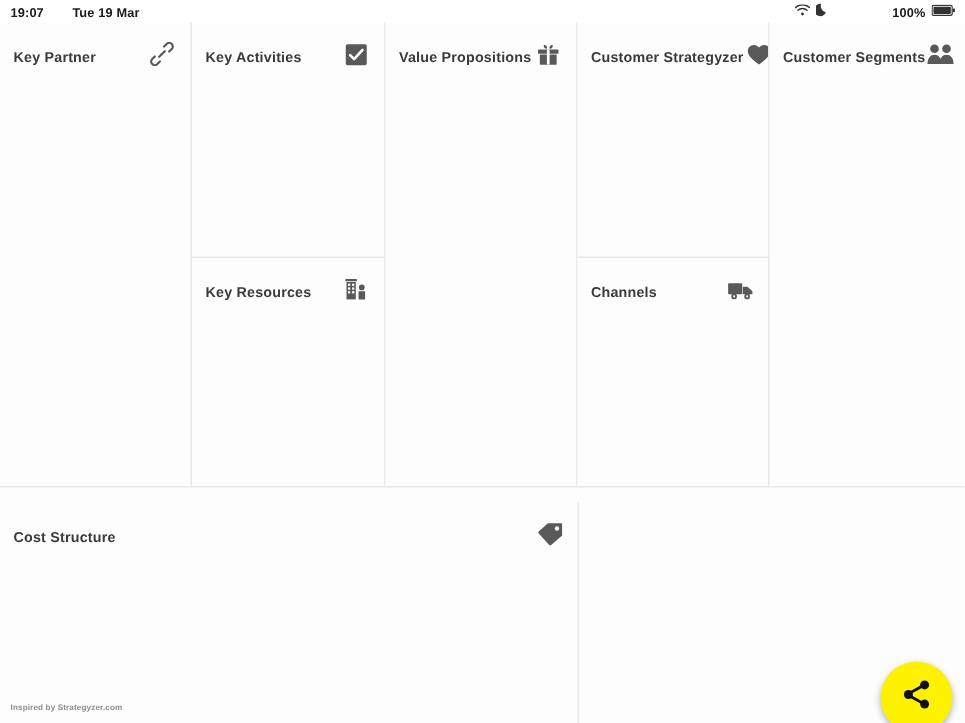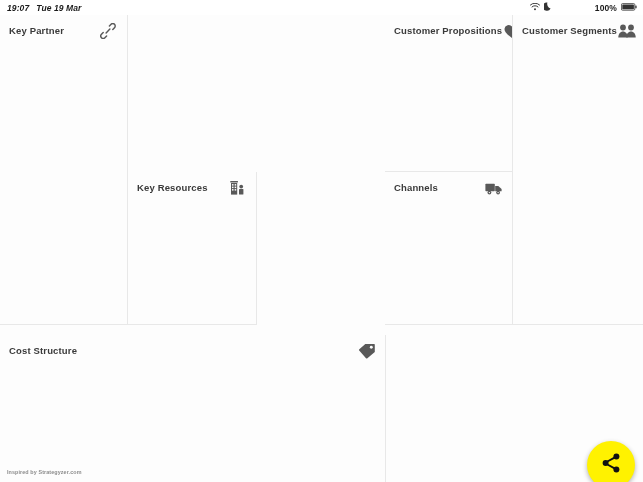--- a/index.html
+++ b/index.html
@@ -21,21 +21,21 @@
     height: 15px;
     background: #ffffff;
     display: flex;
     align-items: center;
     padding: 0 6px 0 7px;
     font-size: 8.5px;
     font-weight: bold;
     color: #1a1a1a;
     letter-spacing: 0.1px;
   }
-  #status-left { display: flex; align-items: flex-end; gap: 7px; font-style: italic; }
+  #status-left { display: flex; align-items: flex-end; gap: 19px; }
   #status-right {
     margin-left: auto;
     display: flex;
     align-items: center;
     gap: 4px;
   }
   .sb-icon { display: block; }
   #battery-pct { font-size: 8.5px; font-weight: bold; margin-left: 39px; }
 
   
@@ -52,21 +52,21 @@
     background: #fdfdfd;
     border-right: 1px solid #e8e8e8;
     border-bottom: 1px solid #e8e8e8;
     overflow: hidden;
   }
   .panel.no-right { border-right: none; }
   .panel.no-bottom { border-bottom: none; }
 
   .panel-head {
     display: flex;
-    align-items: flex-start;
+    align-items: flex-end;
     justify-content: space-between;
     padding: 10px 9px 0 9px;
     height: 30px;
   }
   .panel-title {
     font-size: 9.5px;
     font-weight: bold;
     color: #3a3a3a;
     letter-spacing: 0.15px;
     line-height: 12px;
@@ -154,20 +154,32 @@
             <path d="M9.4 3.0 L11.1 1.3 a2.4 2.4 0 0 1 3.4 3.4 L12.8 6.4"></path>
             <path d="M6.6 13.0 L4.9 14.7 a2.4 2.4 0 0 1 -3.4 -3.4 L3.2 9.6"></path>
             <path d="M6.1 9.9 L9.9 6.1"></path>
           </g>
         </svg>
       </span>
     </div>
     <div class="panel-body"></div>
   </div>
 
+  <div class="panel" style="left:128px; top:0; width:129px; height:157px;">
+    <div class="panel-head">
+      <span class="panel-title">Key Activities</span>
+      <span class="panel-icon">
+        <svg width="15" height="15" viewBox="0 0 15 15">
+          <rect x="0.5" y="0.5" width="14" height="14" rx="1.2" fill="#595959"></rect>
+          <path d="M3.4 7.7 L6.1 10.4 L11.7 4.3" stroke="#ffffff" stroke-width="1.7" fill="none" stroke-linecap="round" stroke-linejoin="round"></path>
+        </svg>
+      </span>
+    </div>
+    <div class="panel-body"></div>
+  </div>
 
   <div class="panel" style="left:128px; top:157px; width:129px; height:153px;">
     <div class="panel-head">
       <span class="panel-title">Key Resources</span>
       <span class="panel-icon">
         <svg width="16" height="16" viewBox="0 0 16 16">
           <g fill="#595959">
             <rect x="1.3" y="1.0" width="7.6" height="1.5"></rect>
             <rect x="2.0" y="3.0" width="6.2" height="11.6"></rect>
             <rect x="10.0" y="9.1" width="4.4" height="5.5" rx="0.5"></rect>
@@ -180,24 +192,41 @@
             <rect x="5.7" y="6.6" width="1.5" height="1.5"></rect>
             <rect x="3.0" y="9.1" width="1.5" height="1.5"></rect>
             <rect x="5.7" y="9.1" width="1.5" height="1.5"></rect>
           </g>
         </svg>
       </span>
     </div>
     <div class="panel-body"></div>
   </div>
 
+  <div class="panel" style="left:257px; top:0; width:128px; height:310px;">
+    <div class="panel-head">
+      <span class="panel-title">Value Propositions</span>
+      <span class="panel-icon">
+        <svg width="15" height="15" viewBox="0 0 15 15">
+          <g fill="#595959">
+            <path d="M4.6 1.0 a1.8 1.8 0 0 1 2.0 2.4 a1.8 1.8 0 0 1 -2.0 -2.4 Z"></path>
+            <path d="M10.4 1.0 a1.8 1.8 0 0 0 -2.0 2.4 a1.8 1.8 0 0 0 2.0 -2.4 Z"></path>
+            <rect x="0.7" y="4.0" width="13.6" height="2.9" rx="0.4"></rect>
+            <rect x="1.9" y="7.3" width="11.2" height="6.8" rx="0.4"></rect>
+          </g>
+          <rect x="6.6" y="4.0" width="1.8" height="10.1" fill="#fdfdfd"></rect>
+        </svg>
+      </span>
+    </div>
+    <div class="panel-body"></div>
+  </div>
 
   <div class="panel" style="left:385px; top:0; width:128px; height:157px;">
     <div class="panel-head">
-      <span class="panel-title">Customer Propositions</span>
+      <span class="panel-title">Customer Strategyzer</span>
       <span class="panel-icon">
         <svg width="16" height="15" viewBox="0 0 16 15">
           <path d="M8 14.0 C2.0 9.8 0.5 7.2 0.5 4.8 A4.2 4.2 0 0 1 8 2.6 A4.2 4.2 0 0 1 15.5 4.8 C15.5 7.2 14.0 9.8 8 14.0 Z" fill="#595959"></path>
         </svg>
       </span>
     </div>
     <div class="panel-body"></div>
   </div>
 
   <div class="panel no-right" style="left:513px; top:0; width:130px; height:310px;">

